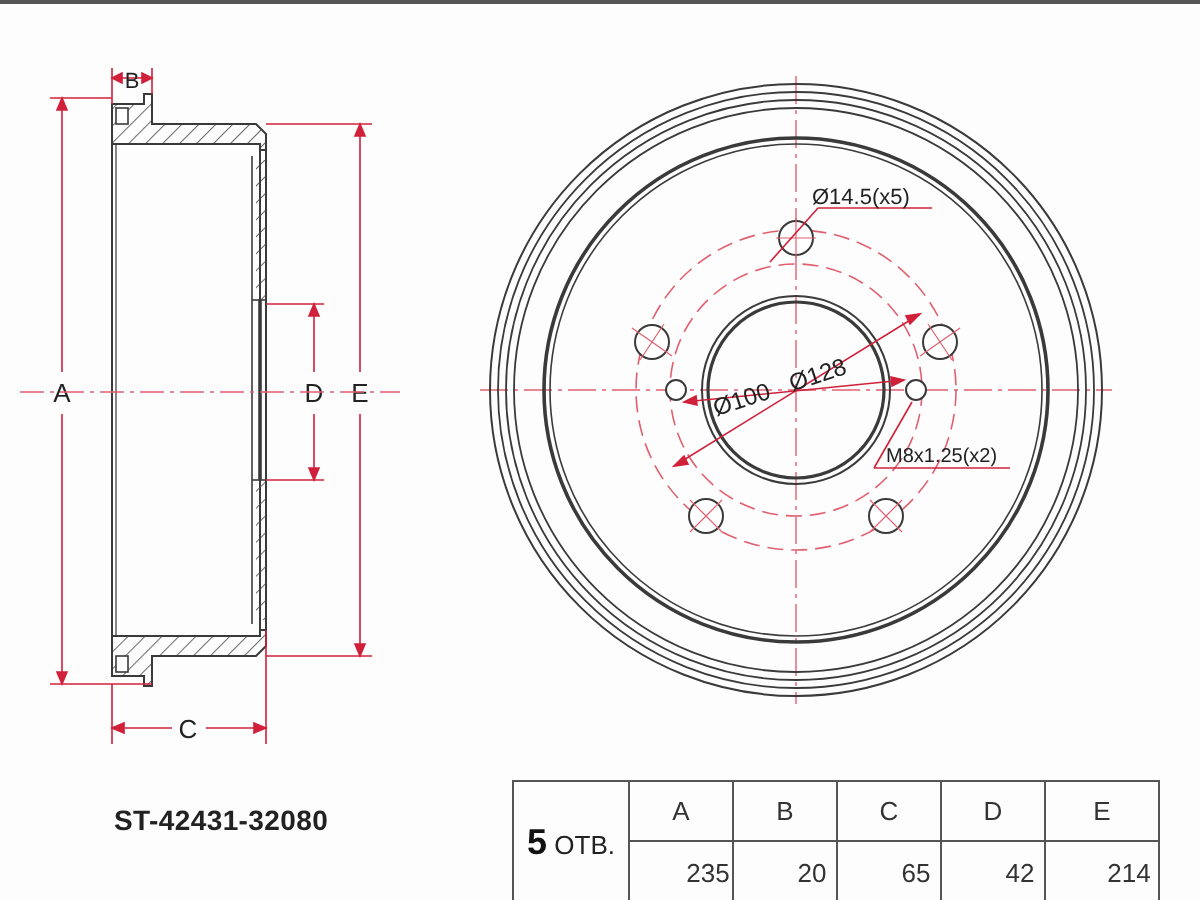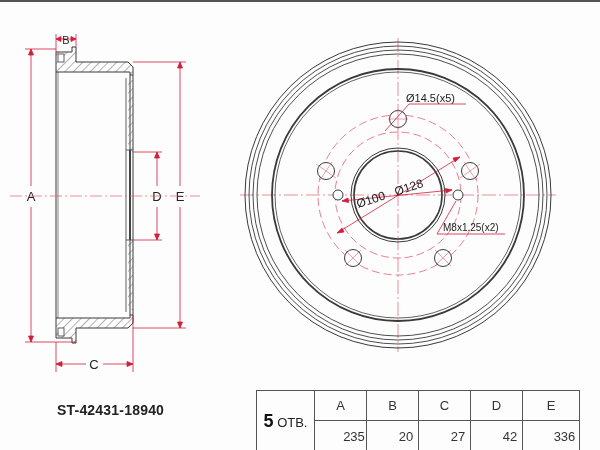--- a/index.html
+++ b/index.html
@@ -171,36 +171,36 @@
 
     <text x="406" y="102" class="dimtext" font-size="11">Ø14.5(x5)</text>
     <g transform="rotate(-18 392 196)">
       <text x="356" y="197" class="dimtext" font-size="12">Ø100</text>
       <text x="396" y="197" class="dimtext" font-size="12">Ø128</text>
     </g>
     <text x="443" y="231" class="dimtext" font-size="10">M8x1.25(x2)</text>
   </g>
 </svg>
 
-<div class="part-number">ST-42431-18940</div>
+<div class="part-number">ST-42431-32080</div>
 
 <table class="spec">
   <tbody>
       <tr class="hdr">
     <td rowspan="2" class="holes-cell">
       <span class="holes-num">5</span>
       <span class="holes-unit">ОТВ.</span>
     </td>
     <td class="c1">A</td>
     <td class="c2">B</td>
     <td class="c3">C</td>
     <td class="c4">D</td>
     <td class="c5">E</td>
   </tr>
   <tr class="val">
     <td>235</td>
     <td>20</td>
-    <td>27</td>
+    <td>65</td>
     <td>42</td>
-    <td>336</td>
+    <td>214</td>
   </tr>
 </tbody>
   </table>
 
 </body></html>

